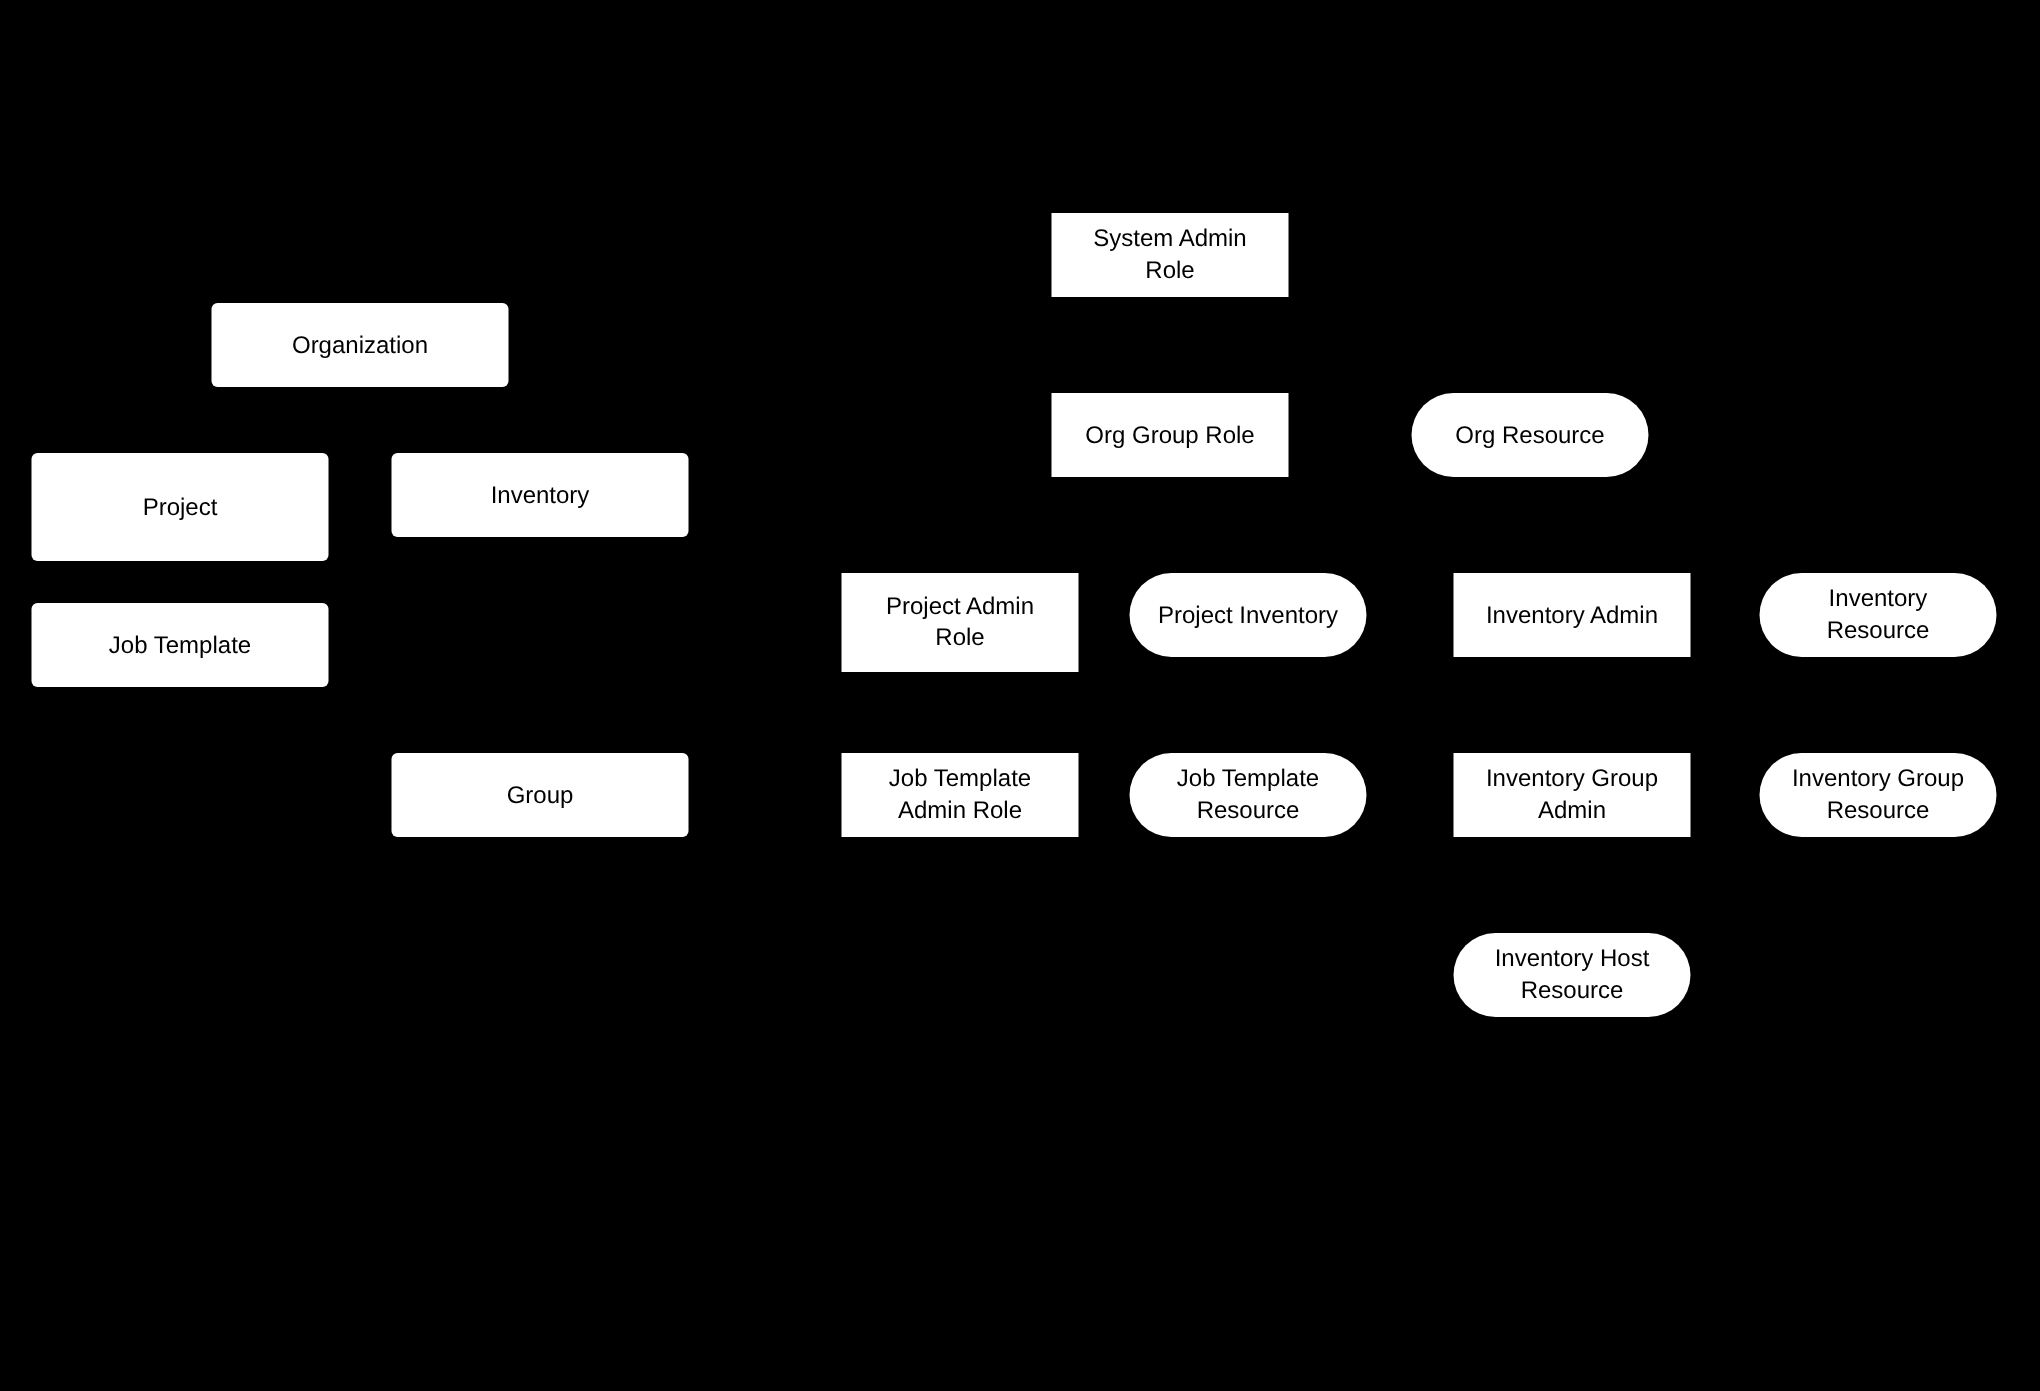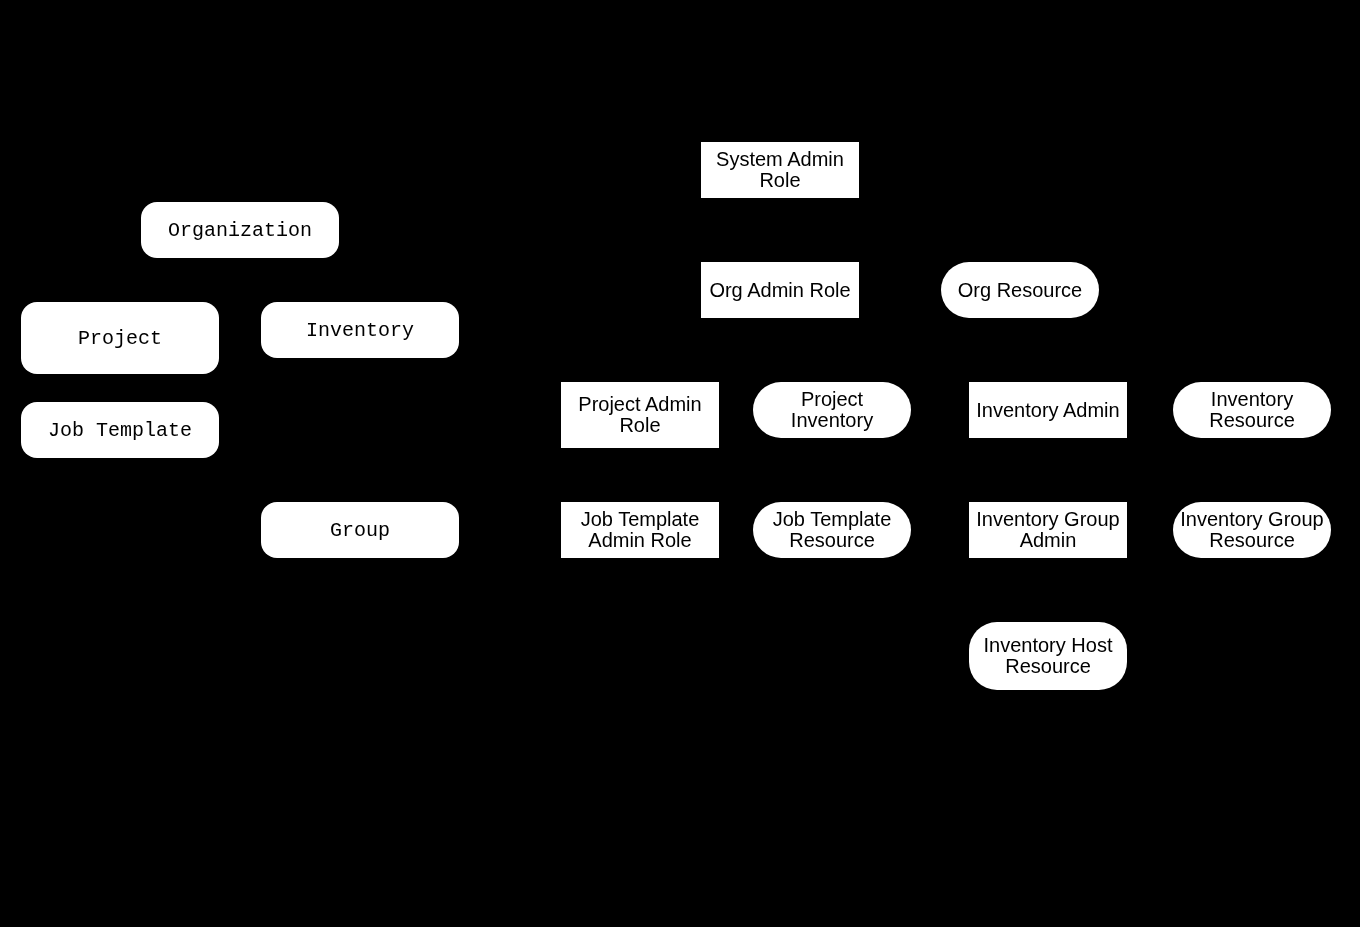--- a/index.html
+++ b/index.html
@@ -17,29 +17,28 @@
     }
     .node {
       position: absolute;
       box-sizing: border-box;
       background: #ffffff;
       color: #000000;
       display: flex;
       align-items: center;
       justify-content: center;
       text-align: center;
-      font-size: 20px;
+      font-size: 16px;
       line-height: 21px;
       white-space: pre-line;
       padding: 2px 6px;
     }
     
     .rect-rounded {
-      border-radius: 16px;
-      font-family: Liberation Mono, monospace;
+      border-radius: 4px;
     }
     
     .rect {
       border-radius: 0;
     }
     
     .pill {
       border-radius: 28px;
     }
   </style>
@@ -55,21 +54,21 @@
   <div class="node rect-rounded" style="left:261px; top:302px; width:198px; height:56px">Inventory</div>
 
   <div class="node rect-rounded" style="left:21px; top:402px; width:198px; height:56px">Job Template</div>
 
 
   <div class="node rect-rounded" style="left:261px; top:502px; width:198px; height:56px">Group</div>
 
   <div class="node rect" style="left:701px; top:142px; width:158px; height:56px">System Admin
 Role</div>
 
-  <div class="node rect" style="left:701px; top:262px; width:158px; height:56px">Org Admin Role</div>
+  <div class="node rect" style="left:701px; top:262px; width:158px; height:56px">Org Group Role</div>
 
   <div class="node pill" style="left:941px; top:262px; width:158px; height:56px">Org Resource</div>
 
   <div class="node rect" style="left:561px; top:382px; width:158px; height:66px">Project Admin
 Role</div>
 
   <div class="node pill" style="left:753px; top:382px; width:158px; height:56px">Project Inventory</div>
 
   <div class="node rect" style="left:969px; top:382px; width:158px; height:56px">Inventory Admin</div>
 
@@ -81,16 +80,16 @@
 
   <div class="node pill" style="left:753px; top:502px; width:158px; height:56px">Job Template
 Resource</div>
 
   <div class="node rect" style="left:969px; top:502px; width:158px; height:56px">Inventory Group
 Admin</div>
 
   <div class="node pill" style="left:1173px; top:502px; width:158px; height:56px">Inventory Group
 Resource</div>
 
-  <div class="node pill" style="left:969px; top:622px; width:158px; height:68px">Inventory Host
+  <div class="node pill" style="left:969px; top:622px; width:158px; height:56px">Inventory Host
 Resource</div>
 
 </div>
 
 </body></html>

